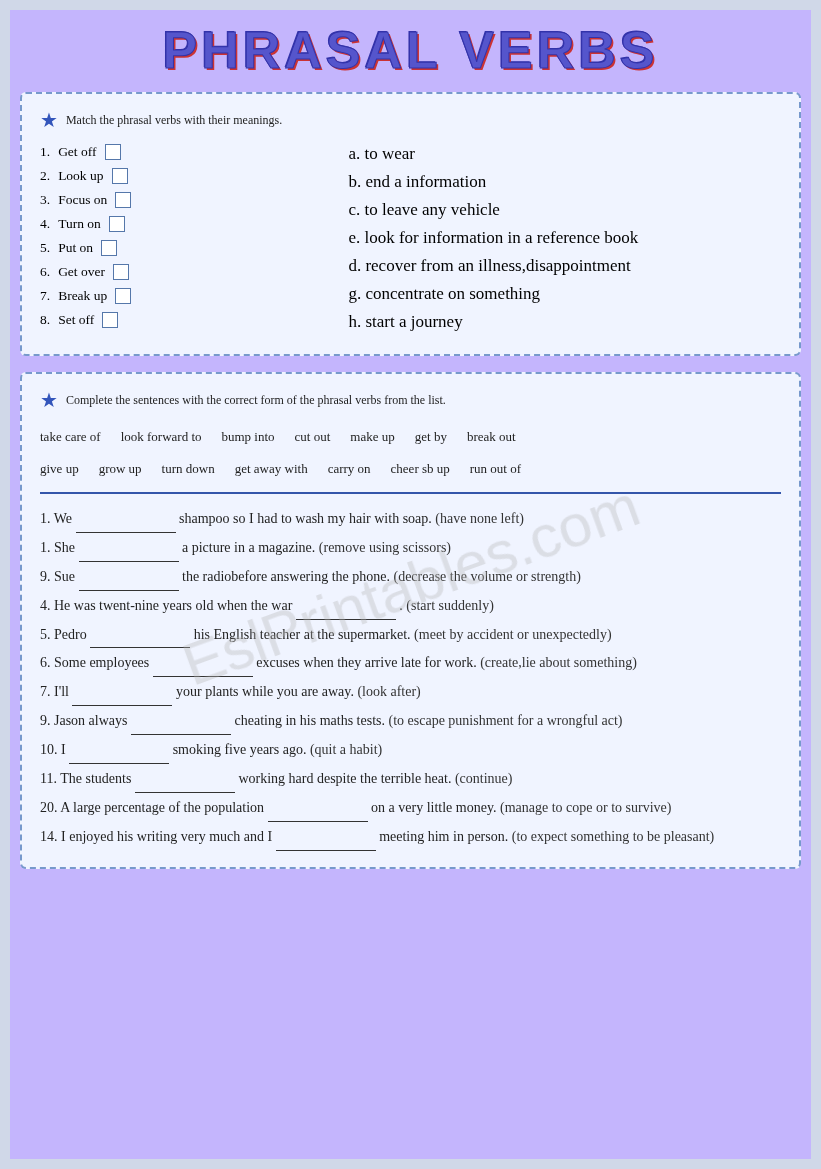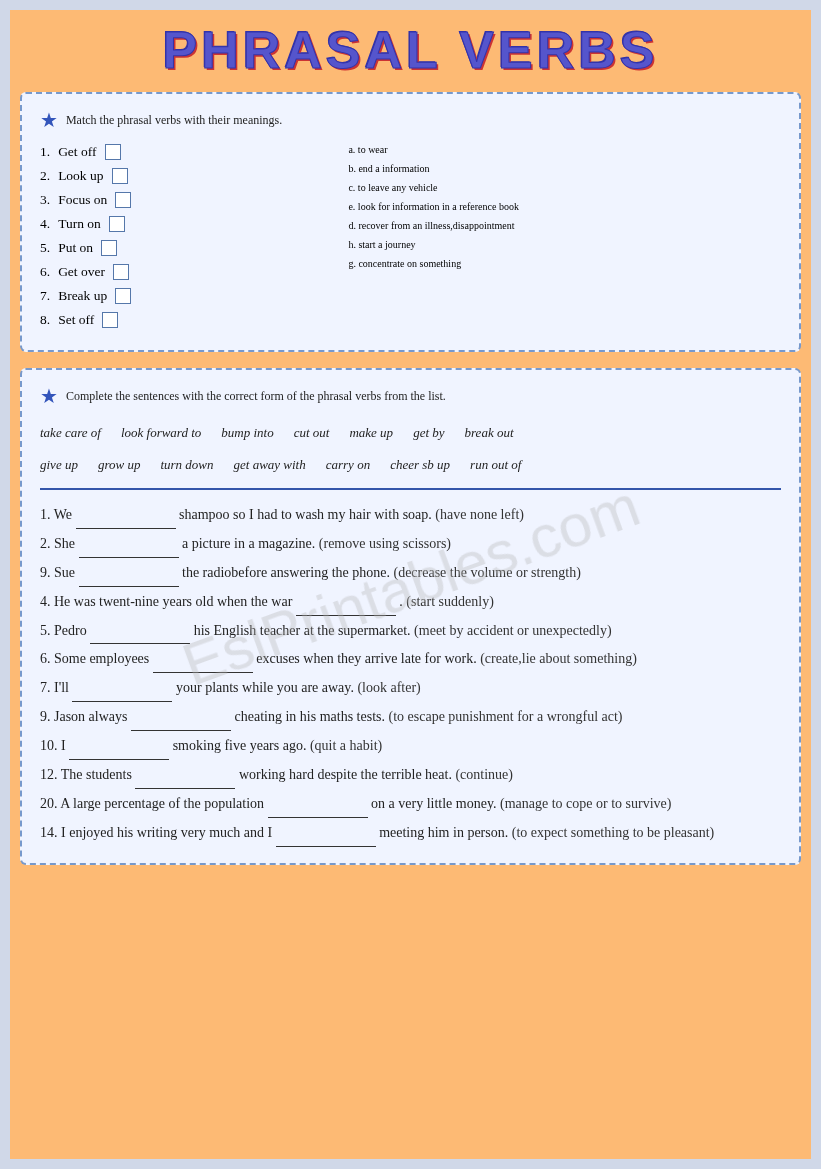--- a/index.html
+++ b/index.html
@@ -6,21 +6,21 @@
     
     body {
       background-color: #d0d8e8;
       font-family: 'Comic Sans MS', 'Chalkboard SE', cursive;
       width: 821px;
       min-height: 1169px;
       padding: 10px;
     }
 
     .page {
-      background-color: #fdba74;
+      background-color: #c4b5fd;
       width: 801px;
       min-height: 1149px;
       margin: 0 auto;
       padding: 10px;
     }
 
     .title {
       text-align: center;
       font-size: 52px;
       font-weight: 900;
@@ -82,21 +82,21 @@
       width: 16px;
       height: 16px;
       border: 1.5px solid #5577aa;
       background: white;
       display: inline-block;
       flex-shrink: 0;
     }
 
     .meaning-item {
       margin-bottom: 8px;
-      font-size: 10px;
+      font-size: 17px;
     }
 
     .section2-box {
       background-color: #f0f4ff;
       border: 2px dashed #7799cc;
       border-radius: 6px;
       padding: 14px 18px;
       margin-bottom: 16px;
     }
 
@@ -150,21 +150,20 @@
     .word-bank-row {
       display: flex;
       flex-wrap: wrap;
       gap: 6px 20px;
       font-size: 13px;
       margin: 6px 0;
     }
 
     .word-bank-item {
       white-space: nowrap;
-      font-style: italic;
     }
   </style>
 </head>
 <body>
 
 <div class="page">
 
   <div class="title">PHRASAL VERBS</div>
 
   <div class="section-box">
@@ -232,26 +231,26 @@
         </div>
         <div class="meaning-item">
           <span>e. </span>
           <span>look for information in a reference book</span>
         </div>
         <div class="meaning-item">
           <span>d. </span>
           <span>recover from an illness,disappointment</span>
         </div>
         <div class="meaning-item">
+          <span>g. </span>
+          <span>concentrate on something</span>
+        </div>
+        <div class="meaning-item">
           <span>h. </span>
           <span>start a journey</span>
-        </div>
-        <div class="meaning-item">
-          <span>g. </span>
-          <span>concentrate on something</span>
         </div>
       </div>
     </div>
   </div>
 
   <div class="section2-box">
     <div class="section-header">
       <span class="star-icon">★</span>
       <span class="instruction">Complete the sentences with the correct form of the phrasal verbs from the list.</span>
     </div>
@@ -281,21 +280,21 @@
 
     <div class="sentence-list">
 
       <div class="sentence-item">
         <span>1. We </span>
         <span class="blank">&nbsp;&nbsp;&nbsp;&nbsp;&nbsp;&nbsp;&nbsp;&nbsp;&nbsp;&nbsp;&nbsp;&nbsp;&nbsp;&nbsp;&nbsp;&nbsp;</span>
         <span> shampoo so I had to wash my hair with soap. <span class="hint">(have none left)</span></span>
       </div>
 
       <div class="sentence-item">
-        <span>2. She </span>
+        <span>1. She </span>
         <span class="blank">&nbsp;&nbsp;&nbsp;&nbsp;&nbsp;&nbsp;&nbsp;&nbsp;&nbsp;&nbsp;&nbsp;&nbsp;&nbsp;&nbsp;&nbsp;&nbsp;</span>
         <span> a picture in a magazine. <span class="hint">(remove using scissors)</span></span>
       </div>
 
       <div class="sentence-item">
         <span>9. Sue </span>
         <span class="blank">&nbsp;&nbsp;&nbsp;&nbsp;&nbsp;&nbsp;&nbsp;&nbsp;&nbsp;&nbsp;&nbsp;&nbsp;&nbsp;&nbsp;&nbsp;&nbsp;</span>
         <span> the radiobefore answering the phone. <span class="hint">(decrease the volume or strength)</span></span>
       </div>
 
@@ -330,21 +329,21 @@
         <span>cheating in his maths tests. <span class="hint">(to escape punishment for a wrongful act)</span></span>
       </div>
 
       <div class="sentence-item">
         <span>10. I </span>
         <span class="blank">&nbsp;&nbsp;&nbsp;&nbsp;&nbsp;&nbsp;&nbsp;&nbsp;&nbsp;&nbsp;&nbsp;&nbsp;&nbsp;&nbsp;&nbsp;&nbsp;</span>
         <span> smoking five years ago. <span class="hint">(quit a habit)</span></span>
       </div>
 
       <div class="sentence-item">
-        <span>12. The students </span>
+        <span>11. The students </span>
         <span class="blank">&nbsp;&nbsp;&nbsp;&nbsp;&nbsp;&nbsp;&nbsp;&nbsp;&nbsp;&nbsp;&nbsp;&nbsp;&nbsp;&nbsp;&nbsp;&nbsp;</span>
         <span> working hard despite the terrible heat. <span class="hint">(continue)</span></span>
       </div>
 
       <div class="sentence-item">
         <span>20. A large percentage of the population </span>
         <span class="blank">&nbsp;&nbsp;&nbsp;&nbsp;&nbsp;&nbsp;&nbsp;&nbsp;&nbsp;&nbsp;&nbsp;&nbsp;&nbsp;&nbsp;&nbsp;&nbsp;</span>
         <span> on a very little money. <span class="hint">(manage to cope or to survive)</span></span>
       </div>
 

